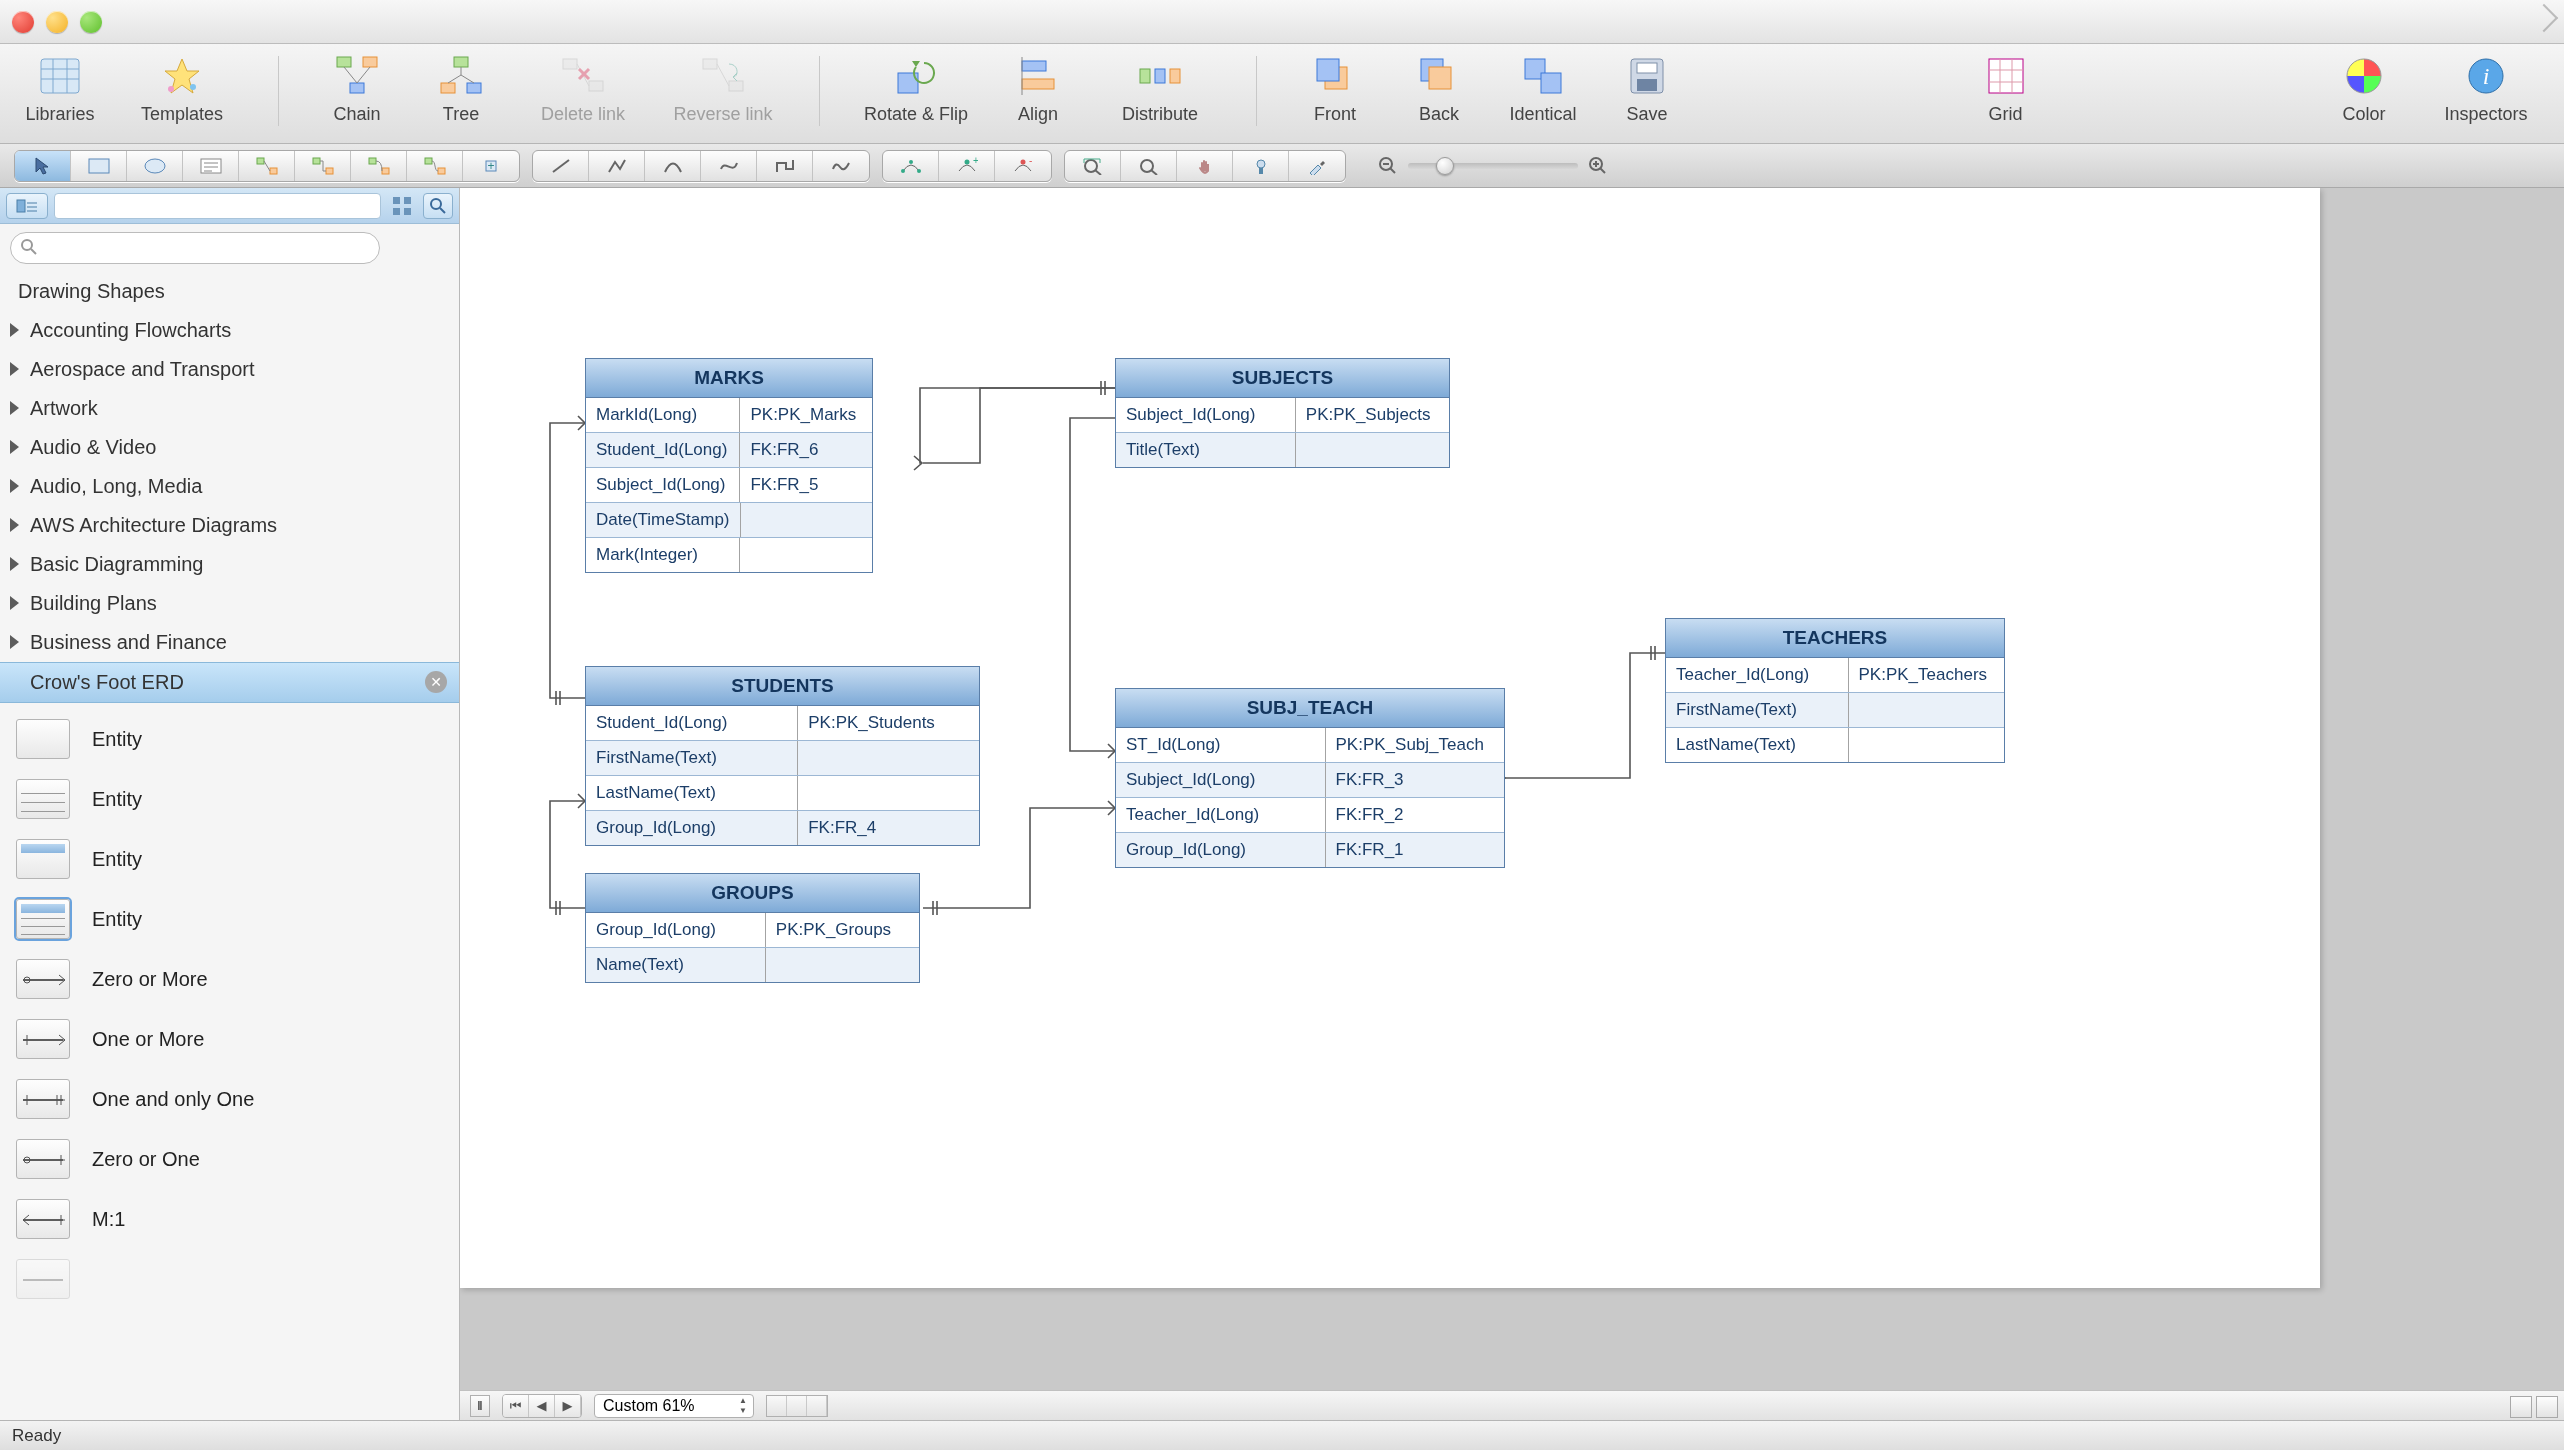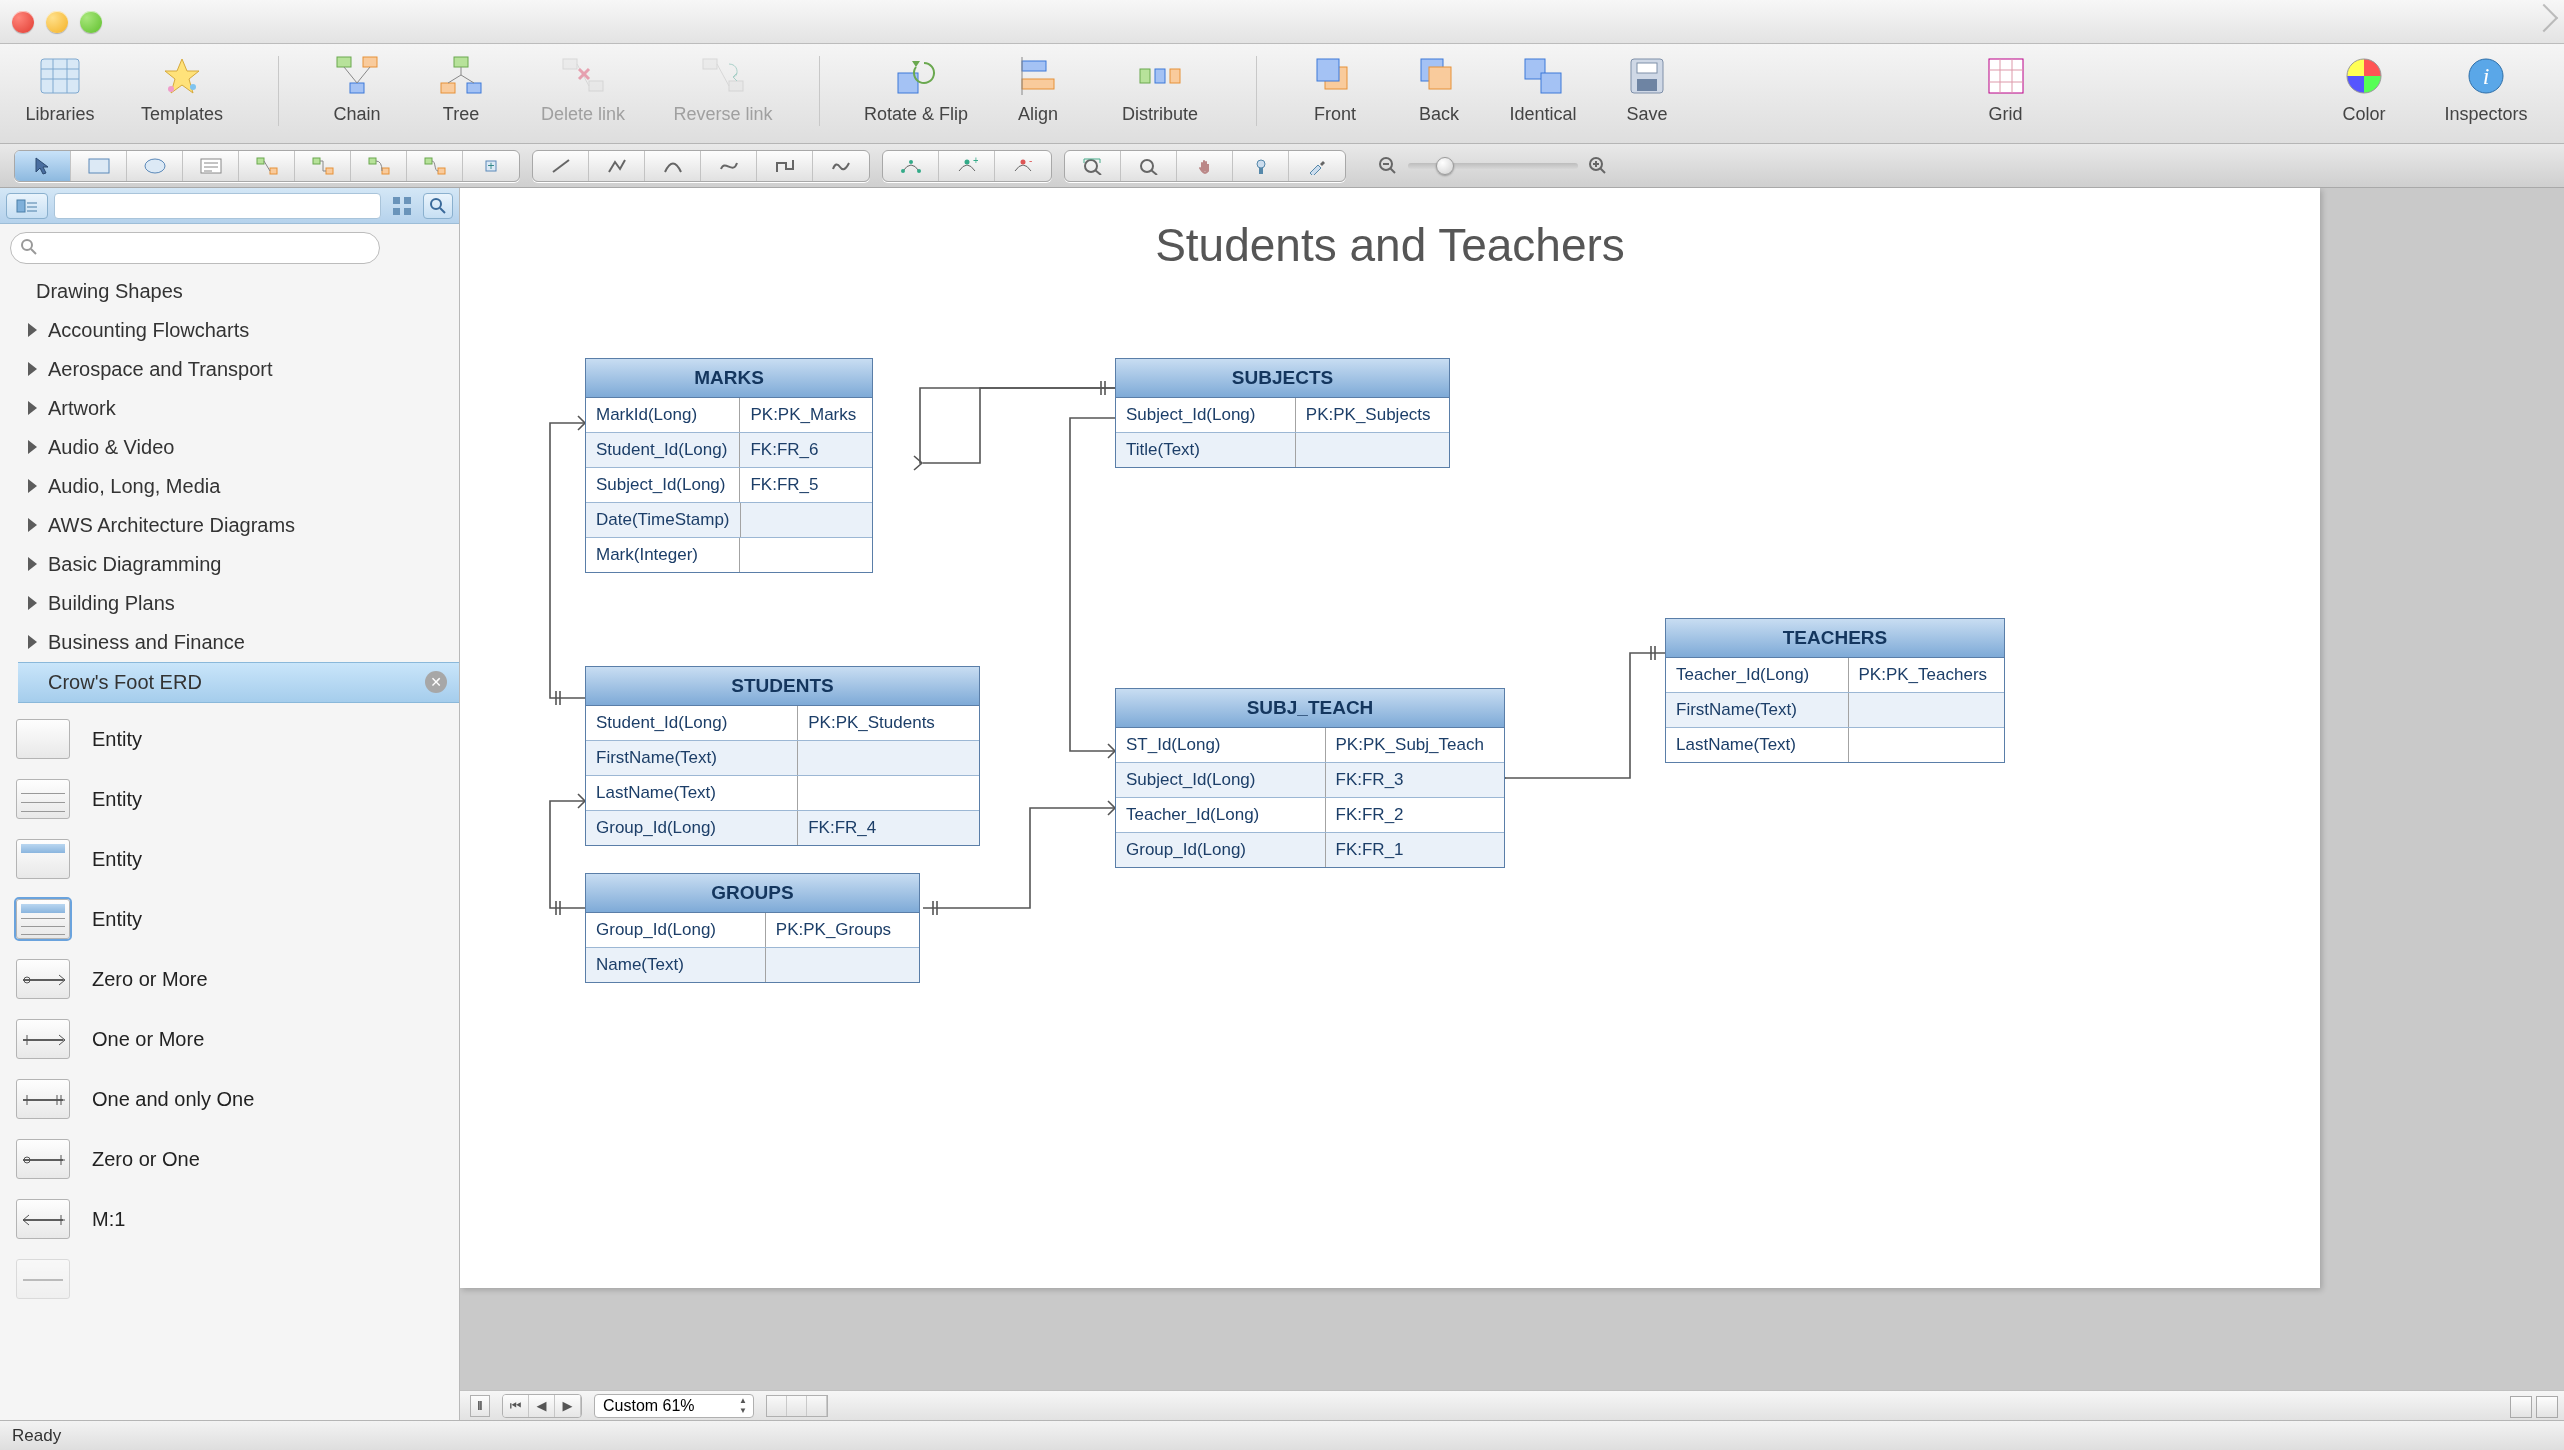--- a/index.html
+++ b/index.html
@@ -40,21 +40,21 @@
   .sb-header{height:36px;background:linear-gradient(#d4e7f6,#b5d2ec);border-bottom:1px solid #9dbdd7;display:flex;align-items:center;padding:0 6px;gap:6px;}
   .sb-header-left{width:42px;height:26px;background:linear-gradient(#eaf4fc,#c6dff3);border:1px solid #8ab0ce;border-radius:4px;display:flex;align-items:center;justify-content:center;}
   .sb-header-input{flex:1;height:26px;background:#fff;border:1px solid #a9c4da;border-radius:4px;}
   .sb-header-grid{width:30px;height:26px;display:flex;align-items:center;justify-content:center;}
   .sb-header-search{width:30px;height:26px;display:flex;align-items:center;justify-content:center;background:linear-gradient(#eaf4fc,#c6dff3);border:1px solid #8ab0ce;border-radius:4px;}
   .sb-search{padding:8px 10px;}
   .sb-search input{width:370px;height:32px;border:1px solid #bcbcbc;border-radius:16px;padding:0 14px 0 32px;background:#fff;font-size:16px;}
   .sb-search{position:relative;}
   .sb-search .mag{position:absolute;left:20px;top:14px;}
   .sb-list{overflow-y:auto;flex:1;}
-  .sb-cat{padding:8px 12px 8px 30px;font-size:20px;color:#333;cursor:pointer;position:relative;margin-left:18px;}
+  .sb-cat{padding:8px 12px 8px 30px;font-size:20px;color:#333;cursor:pointer;position:relative;}
   .sb-cat.top{padding-left:18px;}
   .sb-cat .arrow{position:absolute;left:10px;top:12px;width:0;height:0;border-top:7px solid transparent;border-bottom:7px solid transparent;border-left:9px solid #5c5c5c;}
   .sb-cat.selected{background:linear-gradient(#c9e5fa,#a5cdec);border-top:1px solid #8ab8da;border-bottom:1px solid #8ab8da;padding-left:30px;}
   .sb-cat .close-x{position:absolute;right:12px;top:8px;width:22px;height:22px;border-radius:50%;background:#a7a7a7;color:#fff;display:flex;align-items:center;justify-content:center;font-size:14px;}
   .palette{padding:6px 0 20px;}
   .pal-item{display:flex;align-items:center;gap:22px;padding:10px 16px;cursor:pointer;}
   .pal-thumb{width:54px;height:40px;background:linear-gradient(#fefefe,#e8e8e8);border:1px solid #b4b4b4;border-radius:3px;position:relative;display:flex;align-items:center;justify-content:center;}
   .pal-thumb.sel{outline:2px solid #6aa3dd;}
   .pal-label{font-size:20px;color:#222;}
   .pal-thumb .row-line{position:absolute;left:4px;right:4px;height:1px;background:#999;}
@@ -598,21 +598,20 @@
           </div>
         <div class="pal-item" style="opacity:.4">
             <div class="pal-thumb pal-conn"></div>
           </div>
       </div>
     </div>
   </div>
 
   <div class="canvas-wrap">
     <div class="page">
-      <div class="page-title">Students and Teachers</div>
       <div class="diagram-area">
 
         <svg class="rel" style="left:0;top:0;width:100%;height:100%">
 
           <path d="M 75 390 L 40 390 L 40 115 L 75 115"></path>
           <path d="M 68 108 L 75 115 L 68 122"></path>
           <line x1="50" y1="383" x2="50" y2="397"></line>
             <line x1="46" y1="383" x2="46" y2="397"></line>
 
           <path d="M 605 80 L 410 80 L 410 155 L 412 155"></path>

